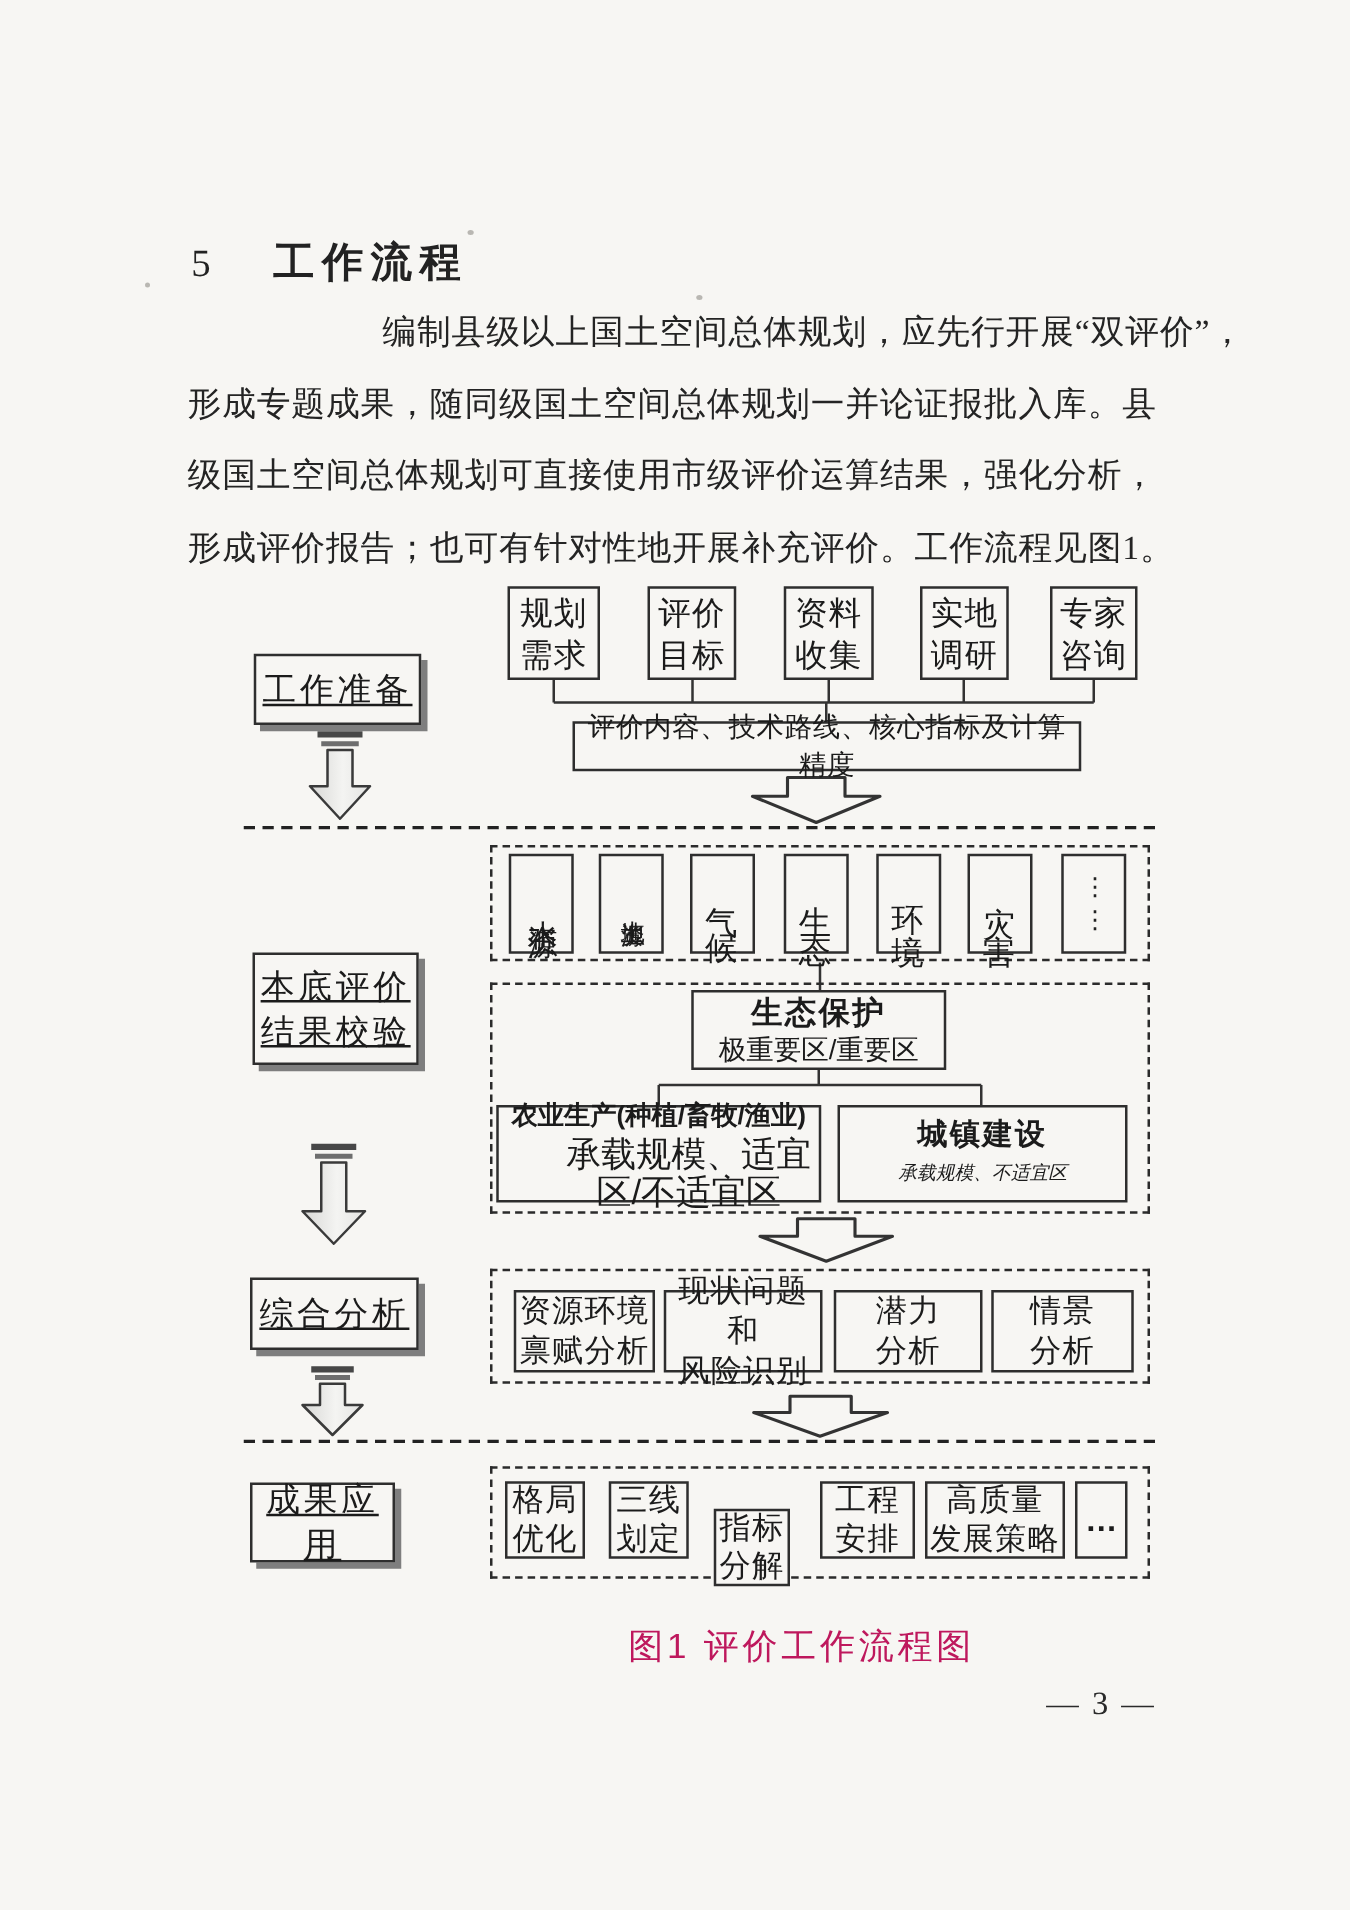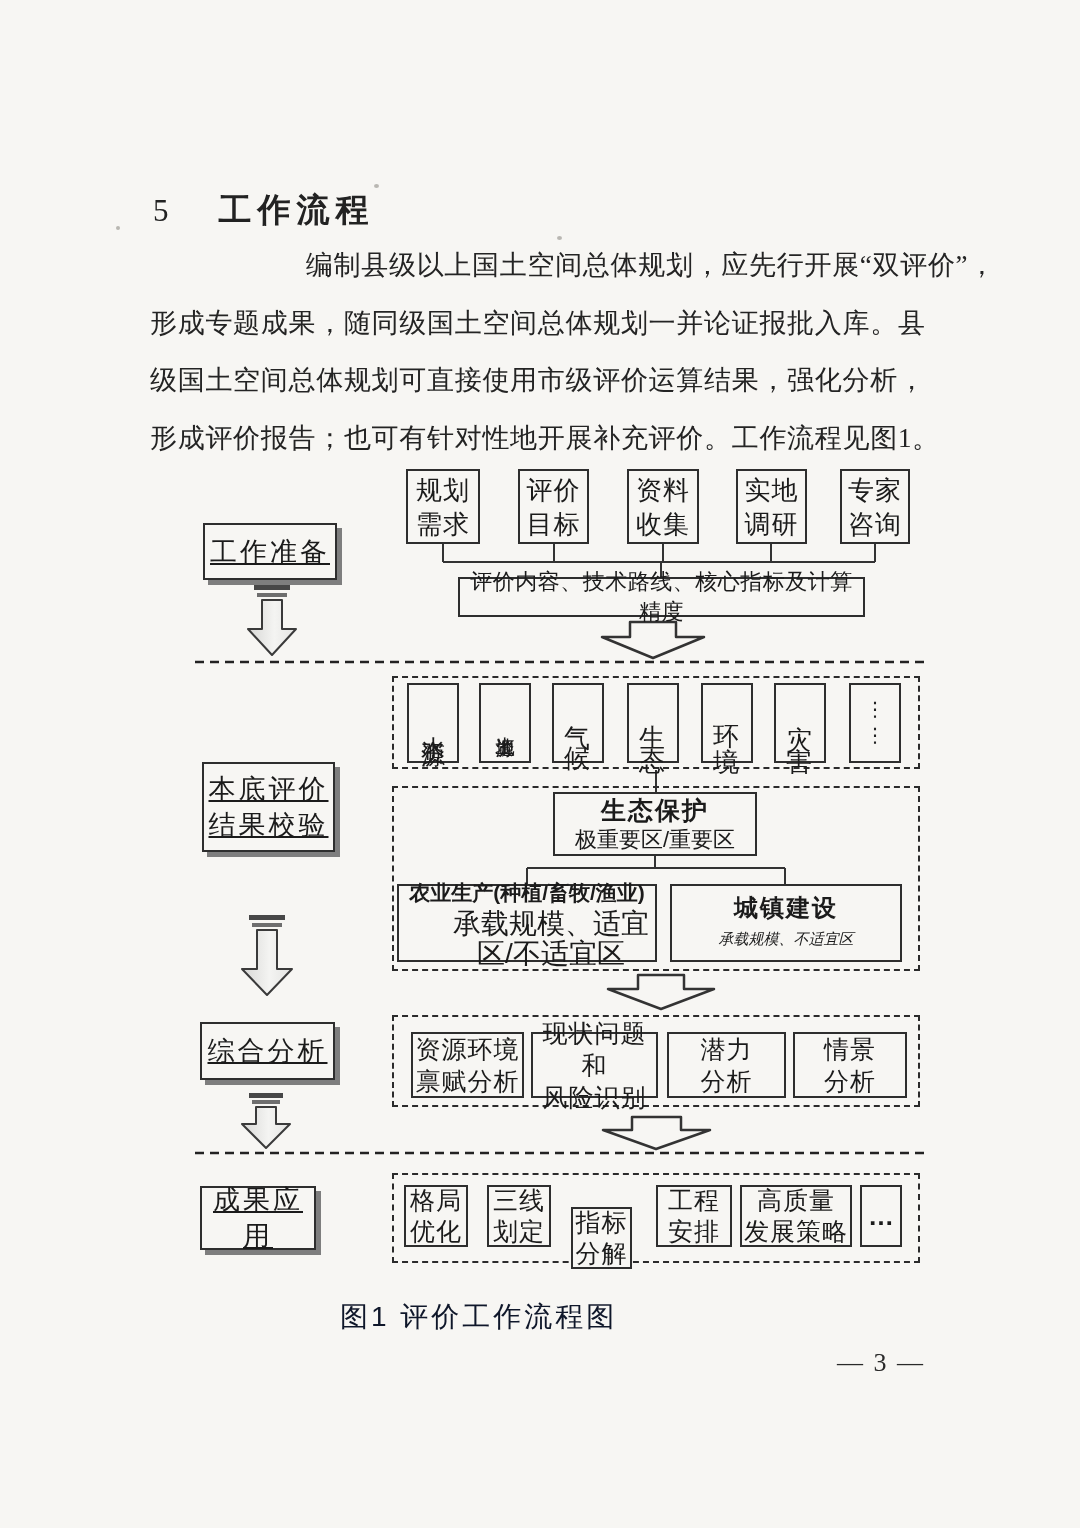--- a/index.html
+++ b/index.html
@@ -54,21 +54,21 @@
   .urban .s{font-size:15px;line-height:30px;font-style:italic;}
   .anabox{font-size:25px;line-height:32px;letter-spacing:1px;}
   .appbox{font-size:25px;line-height:31px;letter-spacing:1px;}
   .dots-h{font-size:26px;font-weight:bold;letter-spacing:0;}
   .dashedbox{
     position:absolute;box-sizing:border-box;
     border:2px dashed #2b2b2b;background:transparent;z-index:2;
   }
   .caption{
     position:absolute;left:340px;top:1298px;width:440px;
-    text-align:left;font-size:28px;letter-spacing:3px;color:#0f172a;
+    text-align:right;font-size:28px;letter-spacing:3px;color:#be185d;
   }
   .pagenum{
     position:absolute;left:826px;top:1348px;width:110px;
     font-family:"Liberation Serif",serif;font-size:26px;color:#2a2a2a;
     text-align:center;letter-spacing:2px;
   }
   .speck{position:absolute;background:#b9b7b2;border-radius:50%;z-index:1;}
   svg.overlay{position:absolute;left:0;top:0;z-index:1;}
 </style>
 </head>

